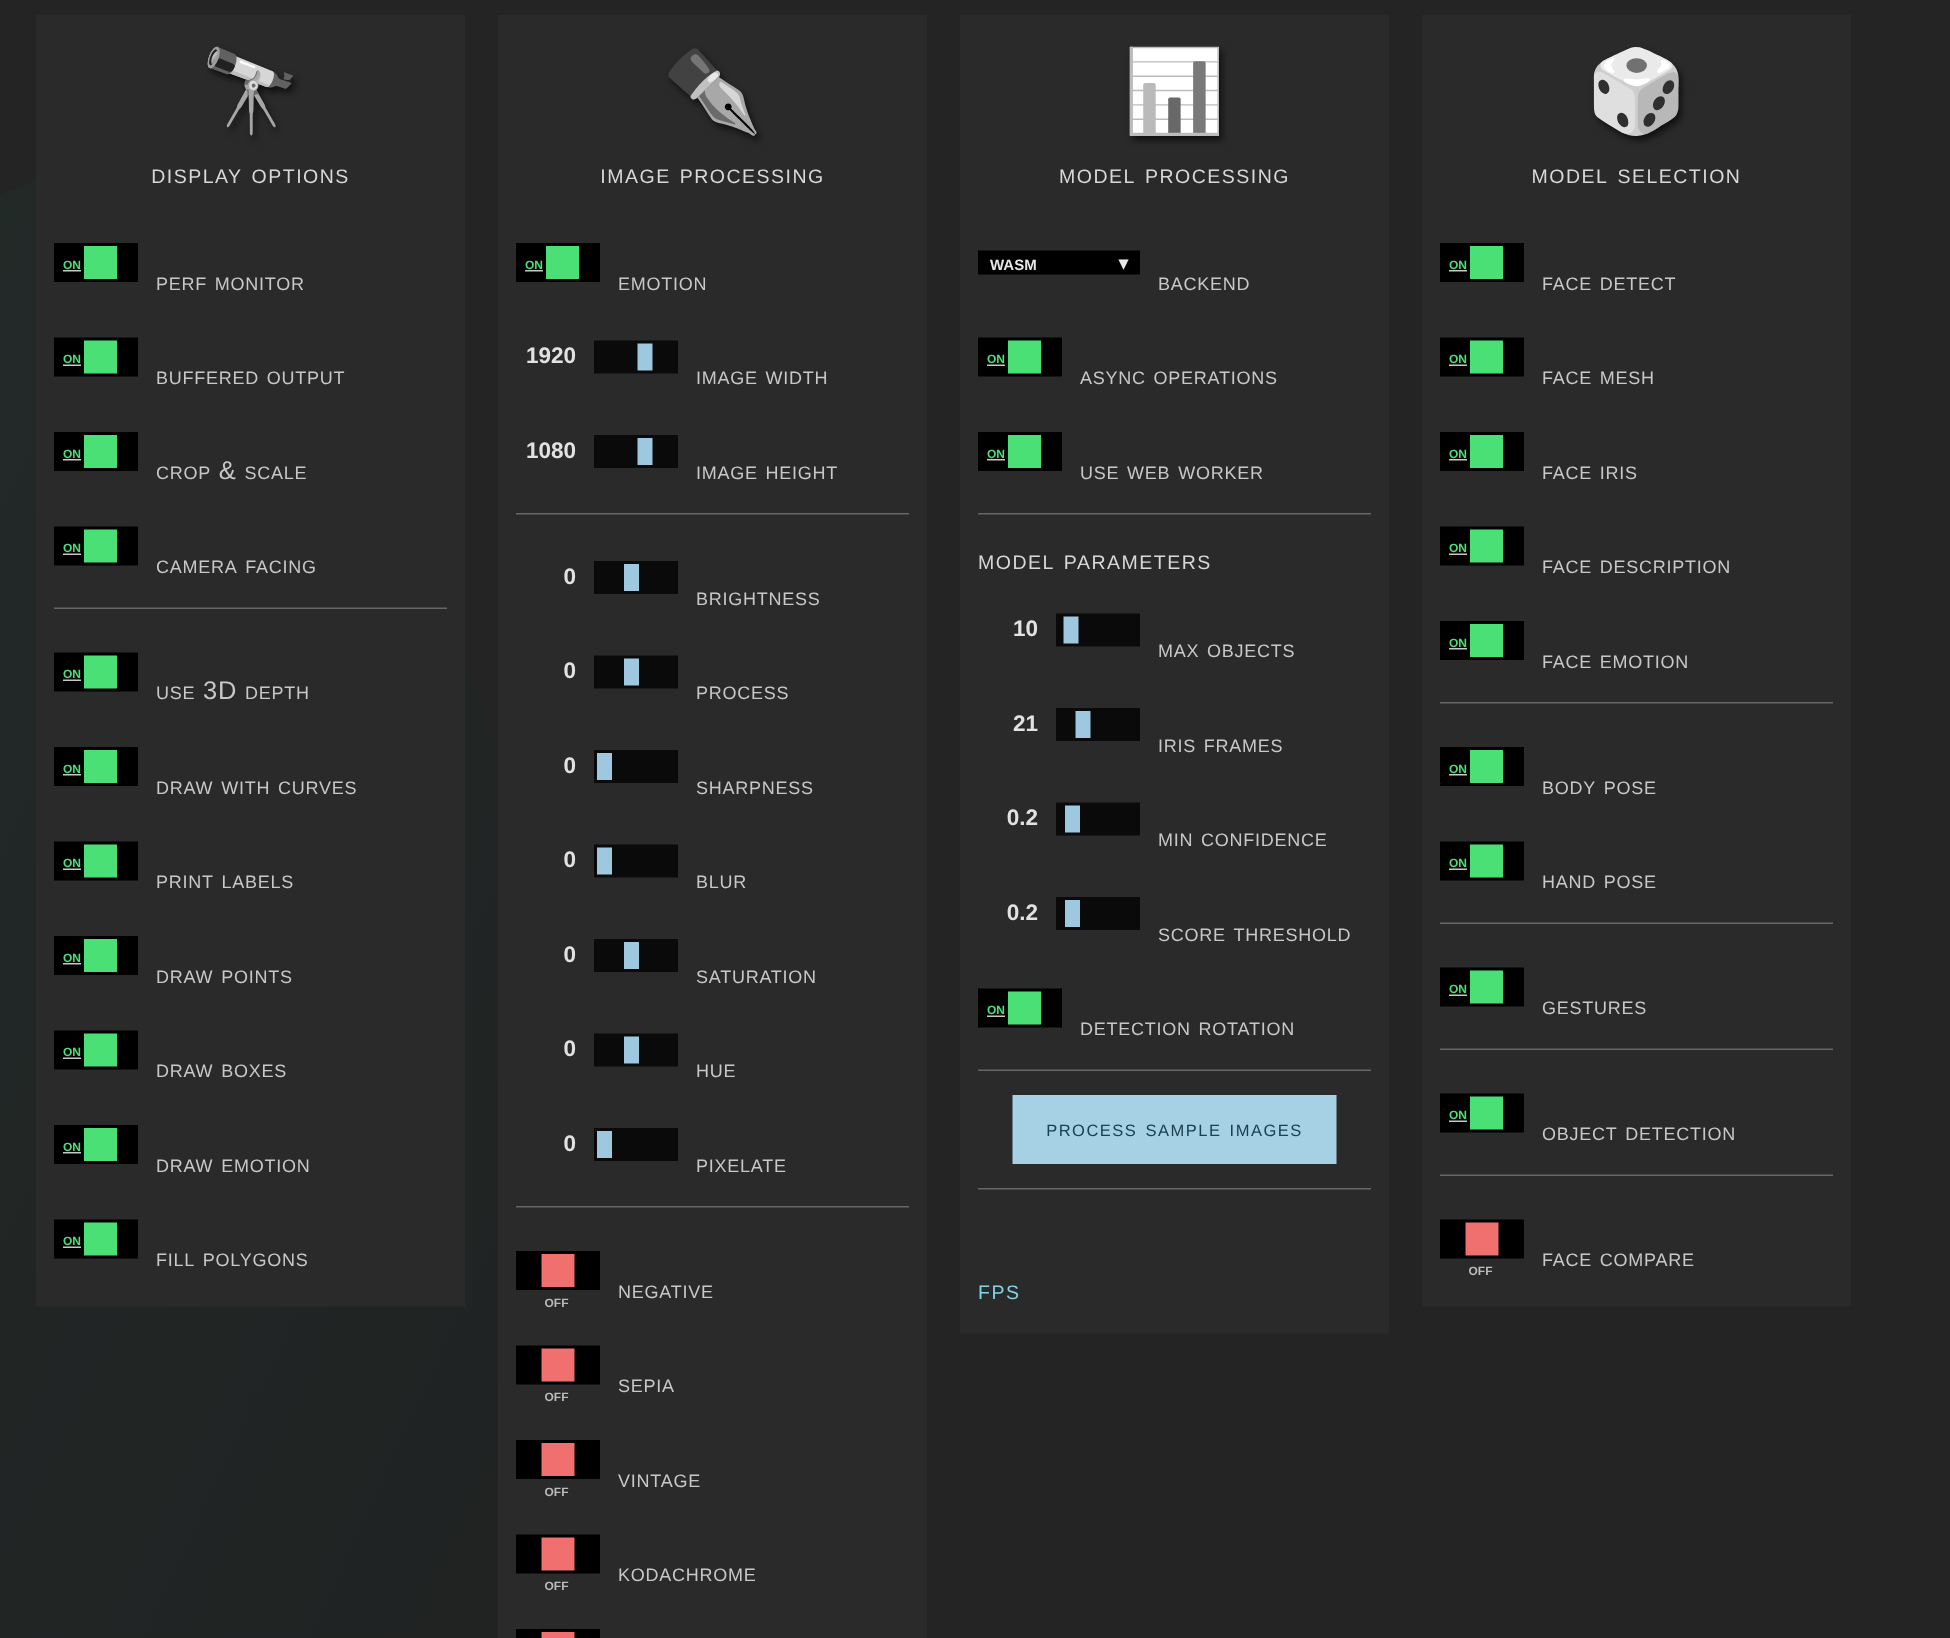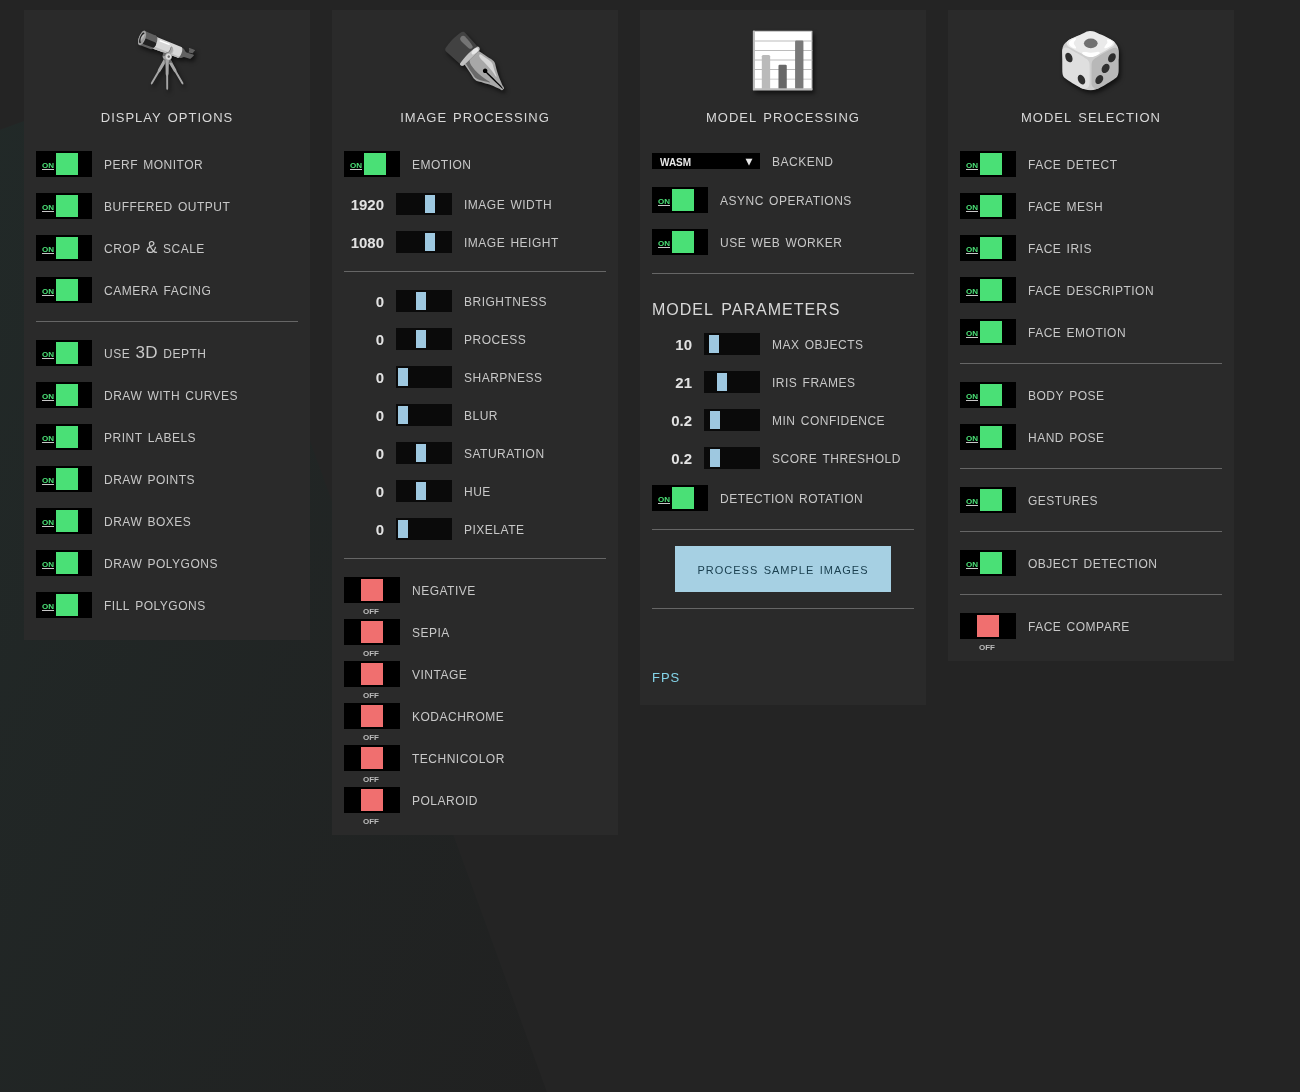--- a/index.html
+++ b/index.html
@@ -89,20 +89,21 @@
     display: flex;
     align-items: center;
     gap: 12px;
     padding: 8px 0;
   }
   .row-label {
     font-size: 17px;
     letter-spacing: 0.5px;
     color: var(--text);
     white-space: nowrap;
+    margin-top: 27px;
   }
   
   .toggle {
     width: 56px; height: 26px;
     background: var(--dark);
     display: flex;
     align-items: center;
     flex-shrink: 0;
     cursor: pointer;
     position: relative;
@@ -159,21 +160,21 @@
     justify-content: space-between;
     padding: 0 8px;
     font-size: 14px;
     font-weight: bold;
     cursor: pointer;
     font-variant: small-caps;
   }
   .select .caret { font-size: 12px; }
   
   .subtitle {
-    font-size: 23px;
+    font-size: 18px;
     letter-spacing: 1px;
     color: var(--title);
     padding: 10px 0 4px 0;
   }
   
   .big-button {
     align-self: center;
     margin: 6px 0;
     background: var(--button-bg);
     color: var(--button-text);
@@ -266,21 +267,21 @@
             <span class="txt">on</span>
             <span class="knob"></span>
           </div>
           <span class="row-label">draw boxes</span>
         </div>
         <div class="row">
           <div class="toggle on">
             <span class="txt">on</span>
             <span class="knob"></span>
           </div>
-          <span class="row-label">draw polygons</span>
+          <span class="row-label">draw emotion</span>
         </div>
         <div class="row">
           <div class="toggle on">
             <span class="txt">on</span>
             <span class="knob"></span>
           </div>
           <span class="row-label">fill polygons</span>
         </div>
       </div>
   </div>

